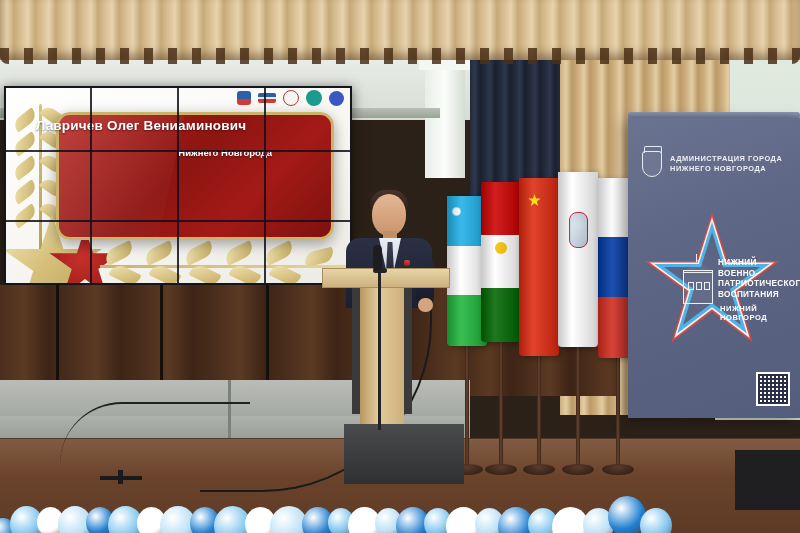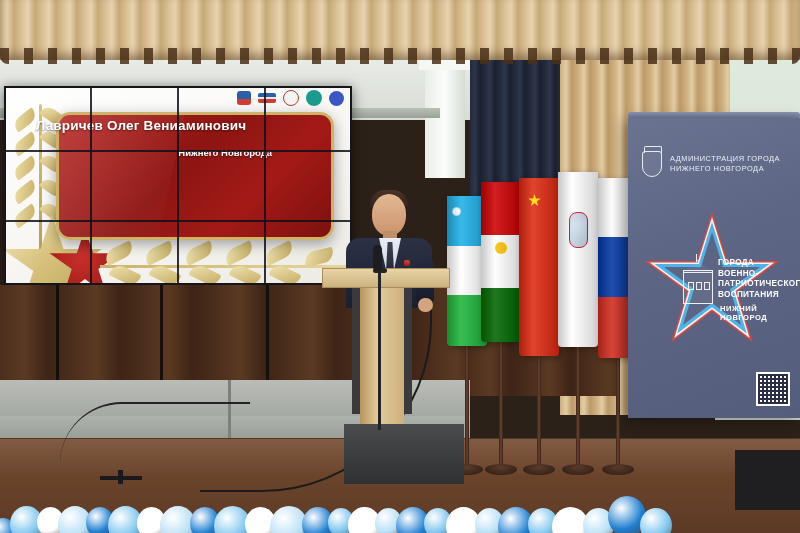--- a/index.html
+++ b/index.html
@@ -152,21 +152,21 @@
     box-shadow:-4px 3px 14px rgba(0,0,0,.35);overflow:hidden;}
   .banner-rail{position:absolute;left:628px;top:112px;width:172px;height:7px;
     background:linear-gradient(180deg,#8d97b2,#6b7490);border-radius:3px;}
   .banner-grommet{position:absolute;width:5px;height:5px;border-radius:50%;background:#cfd4e0;top:124px;}
   .bn-crest{position:absolute;left:14px;top:33px;width:20px;height:26px;}
   .bn-crest-shield{position:absolute;inset:0;border:1.4px solid #e8ebf2;
     border-radius:3px 3px 10px 10px;background:rgba(255,255,255,.06);}
   .bn-crest-crown{position:absolute;left:2px;top:-5px;width:16px;height:6px;
     border:1.2px solid #e8ebf2;border-bottom:none;border-radius:2px 2px 0 0;}
   .bn-head{position:absolute;left:42px;top:36px;width:122px;color:#eef0f6;
-    font-size:7.4px;font-weight:normal;letter-spacing:.55px;line-height:10px;}
+    font-size:7.4px;font-weight:bold;letter-spacing:.55px;line-height:10px;}
   .bn-star{position:absolute;left:8px;top:90px;width:156px;height:160px;}
   .bn-star-layer{position:absolute;clip-path:polygon(50% 0%,61% 35%,98% 35%,68% 57%,79% 93%,50% 71%,21% 93%,32% 57%,2% 35%,39% 35%);}
   .bs-red{left:6px;top:4px;width:140px;height:140px;background:#d94a3e;}
   .bs-white{left:11px;top:9px;width:130px;height:130px;background:#f2f4f8;}
   .bs-blue{left:16px;top:14px;width:120px;height:120px;background:#4fb3e8;}
   .bs-cut{left:26px;top:24px;width:100px;height:100px;background:#5c6584;}
   .bn-tower{position:absolute;left:52px;top:136px;width:34px;height:48px;}
   .bn-tower-body{position:absolute;left:3px;top:16px;width:28px;height:32px;
     border:1.3px solid #eef0f6;background:rgba(255,255,255,.05);}
   .bn-tower-roof{position:absolute;left:3px;top:6px;width:28px;height:11px;
@@ -365,21 +365,21 @@
     <div class="bn-tower">
       <div class="bn-tower-spire"></div>
       <div class="bn-tower-roof"></div>
       <div class="bn-tower-body"></div>
       <i class="bn-tower-win" style="left:8px;top:28px"></i>
       <i class="bn-tower-win" style="left:16px;top:28px"></i>
       <i class="bn-tower-win" style="left:24px;top:28px"></i>
     </div>
 
     <div class="bn-ctr">
-      <div>ГОРОДА</div>
+      <div>НИЖНИЙ</div>
       <div>ВОЕННО-</div>
       <div>ПАТРИОТИЧЕСКОГО</div>
       <div>ВОСПИТАНИЯ</div>
     </div>
     <div class="bn-city">НИЖНИЙ НОВГОРОД</div>
 
     <div class="bn-qr">
         <div class="bn-qr-i"></div>
       </div>
   </div>

